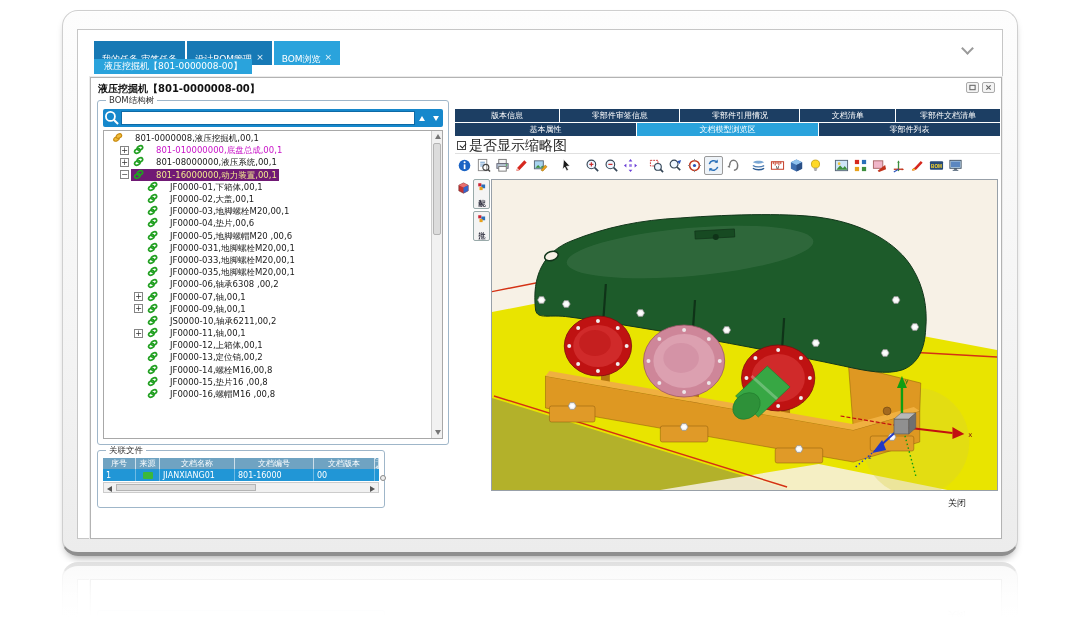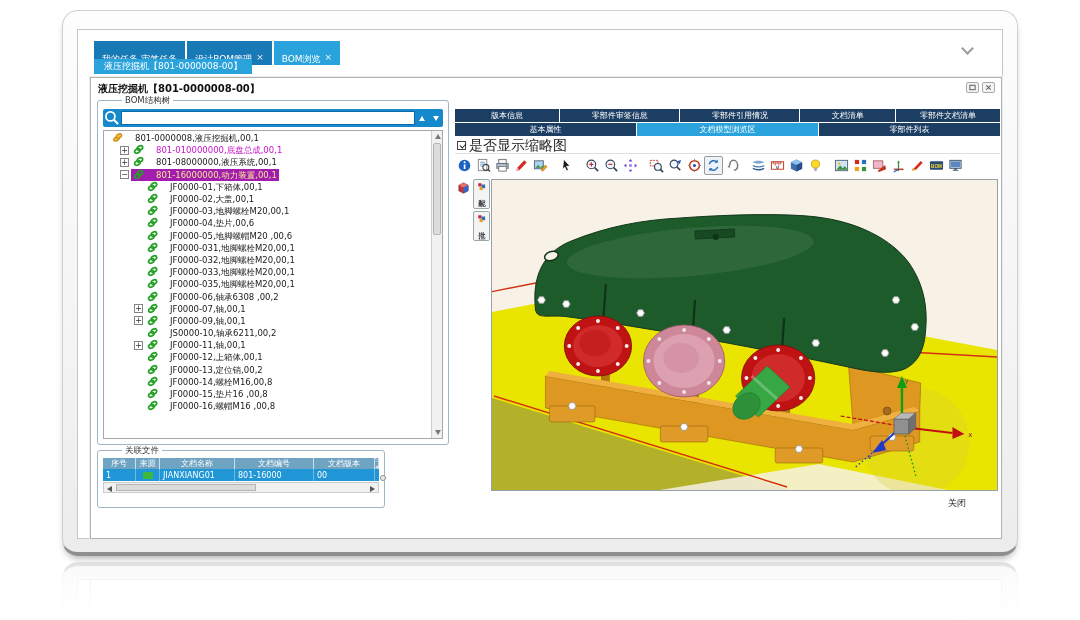--- a/index.html
+++ b/index.html
@@ -31,21 +31,21 @@
   .mdi{position:absolute;left:12px;top:47px;width:912px;height:462px;background:#fff;
     border:1px solid #b3b3b3;box-shadow:0 0 0 1px #ebebeb;}
   .mdi-title{position:absolute;left:7px;top:4px;font-size:10px;font-weight:bold;color:#111;}
   .winbtns{position:absolute;right:6px;top:4px;display:flex;gap:3px;}
   .wbtn{width:13px;height:11px;border:1px solid #aaa;background:#f4f4f4;border-radius:2px;
     display:flex;align-items:center;justify-content:center;}
   .wbtn svg{width:7px;height:7px}
 
   
   .group{position:absolute;border:1px solid #9fb6c9;border-radius:3px;background:#fff;}
-  .group>.legend{position:absolute;top:-6px;left:24px;background:#fff;padding:0 3px;
+  .group>.legend{position:absolute;top:-6px;left:8px;background:#fff;padding:0 3px;
     font-size:8.5px;color:#333;line-height:10px;}
   .group1{left:6px;top:22px;width:352px;height:345px;}
   .group2{left:6px;top:372px;width:288px;height:58px;}
 
   
   .searchbar{position:absolute;left:5px;right:5px;top:8px;height:18px;background:#1688CC;
     display:flex;align-items:center;border-radius:2px;}
   .sb-mag{width:18px;height:18px;display:flex;align-items:center;justify-content:center;}
   .searchbar input{flex:1;height:14px;border:1px solid #0d6aa6;font-size:9px;padding:0 3px;
     font-family:inherit;}
@@ -58,21 +58,21 @@
   
   .tree{position:absolute;left:5px;right:5px;top:29px;bottom:5px;border:1px solid #a8a8a8;
     background:#fff;overflow:hidden;}
   .tree-rows{position:absolute;left:0;top:1px;right:11px;bottom:0;overflow:hidden;}
   .trow{height:12.2px;display:flex;align-items:center;font-size:8.5px;white-space:nowrap;
     color:#1a1a1a;}
   .exp{flex:0 0 9px;width:9px;height:9px;border:1px solid #848484;background:#fff;
     font-size:8px;line-height:7px;text-align:center;color:#333;margin-right:2px;}
   .expph{flex:0 0 11px;}
   .hl{display:flex;gap:12px;padding:0 2px;}
-  .trow.sel .hl{background:#a21caf;}
+  .trow.sel .hl{background:#701a75;}
   .trow.sel .tlabel{color:#F2E88F;}
   .tlabel{line-height:12px;}
   .licon{flex:0 0 11px;width:11px;height:11px;}
 
   
   .vscroll{position:absolute;right:0;top:0;bottom:0;width:11px;background:#f1f1f1;
     border-left:1px solid #ccc;}
   .vs-arrow{position:absolute;left:2.5px;width:0;height:0;
     border-left:3px solid transparent;border-right:3px solid transparent;}
   .vs-up{top:3px;border-bottom:5px solid #777;}
@@ -308,32 +308,20 @@
                 <div class="trow" style="padding-left: 30px;">
                   <span class="expph"></span>
                   <span class="hl">
                     <span class="licon"><svg viewBox="0 0 11 11">
                         <g fill="none" stroke="#22A022" stroke-width="1.7" transform="rotate(-28 5.5 5.5)">
                           <ellipse cx="3.8" cy="6.3" rx="2.9" ry="2"></ellipse>
                           <ellipse cx="7.4" cy="4.9" rx="2.9" ry="2"></ellipse>
                         </g>
                       </svg></span>
                     <span class="tlabel">JF0000-031,地脚螺栓M20,00,1</span>
-                  </span>
-                </div>
-                <div class="trow" style="padding-left: 30px;">
-                  <span class="expph"></span>
-                  <span class="hl">
-                    <span class="licon"><svg viewBox="0 0 11 11">
-                        <g fill="none" stroke="#22A022" stroke-width="1.7" transform="rotate(-28 5.5 5.5)">
-                          <ellipse cx="3.8" cy="6.3" rx="2.9" ry="2"></ellipse>
-                          <ellipse cx="7.4" cy="4.9" rx="2.9" ry="2"></ellipse>
-                        </g>
-                      </svg></span>
-                    <span class="tlabel">JF0000-032,地脚螺栓M20,00,1</span>
                   </span>
                 </div>
                 <div class="trow" style="padding-left: 30px;">
                   <span class="expph"></span>
                   <span class="hl">
                     <span class="licon"><svg viewBox="0 0 11 11">
                         <g fill="none" stroke="#22A022" stroke-width="1.7" transform="rotate(-28 5.5 5.5)">
                           <ellipse cx="3.8" cy="6.3" rx="2.9" ry="2"></ellipse>
                           <ellipse cx="7.4" cy="4.9" rx="2.9" ry="2"></ellipse>
                         </g>

